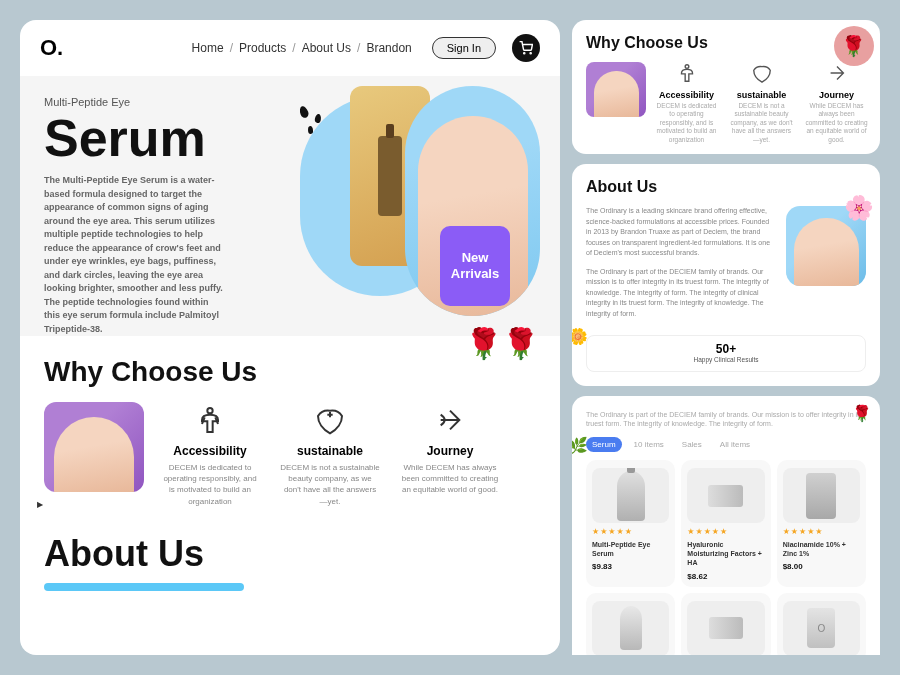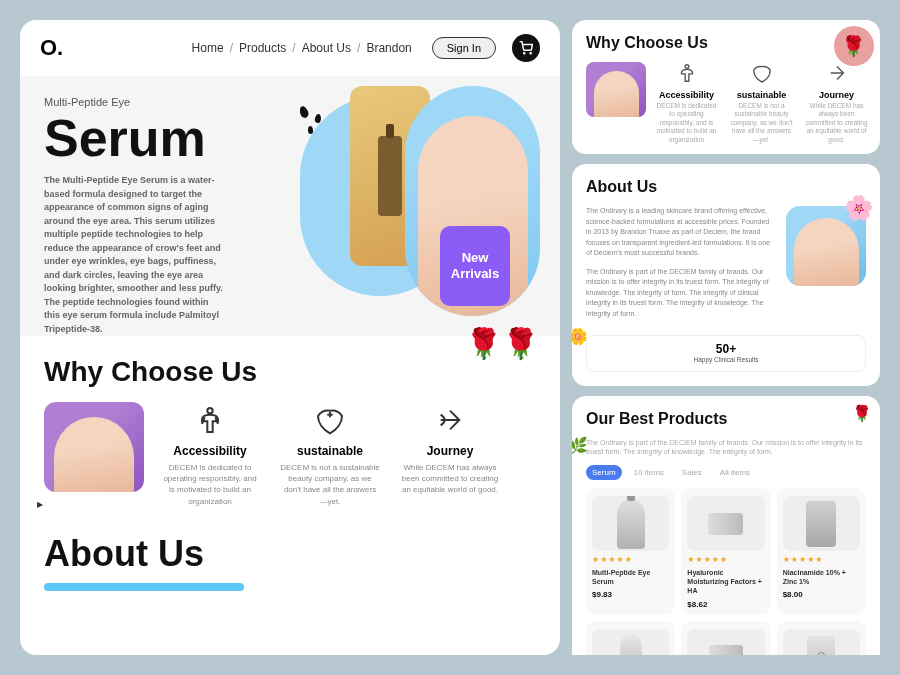--- a/index.html
+++ b/index.html
@@ -693,21 +693,20 @@
         <span class="r-stat-num">50+</span>
         <span class="r-stat-label">Happy
 Clinical Results</span>
       </div>
     </div>
   </div>
 
   <div class="r-products">
     <div style="position:absolute; right:8px; top:8px; font-size:16px;">🌹</div>
     <div style="position:absolute; left:-4px; top:40px; font-size:16px;">🌿</div>
-    <div class="r-title">Our Best Products</div>
     <div class="r-products-desc">The Ordinary is part of the DECIEM family of brands. Our mission is to offer integrity in its truest form. The integrity of knowledge. The integrity of form.</div>
     <div class="r-filter-tabs">
       <span class="r-filter-tab active">Serum</span>
       <span class="r-filter-tab">10 items</span>
       <span class="r-filter-tab">Sales</span>
       <span class="r-filter-tab">All items</span>
     </div>
     <div class="r-products-grid">
 
       <div class="r-product-card">

